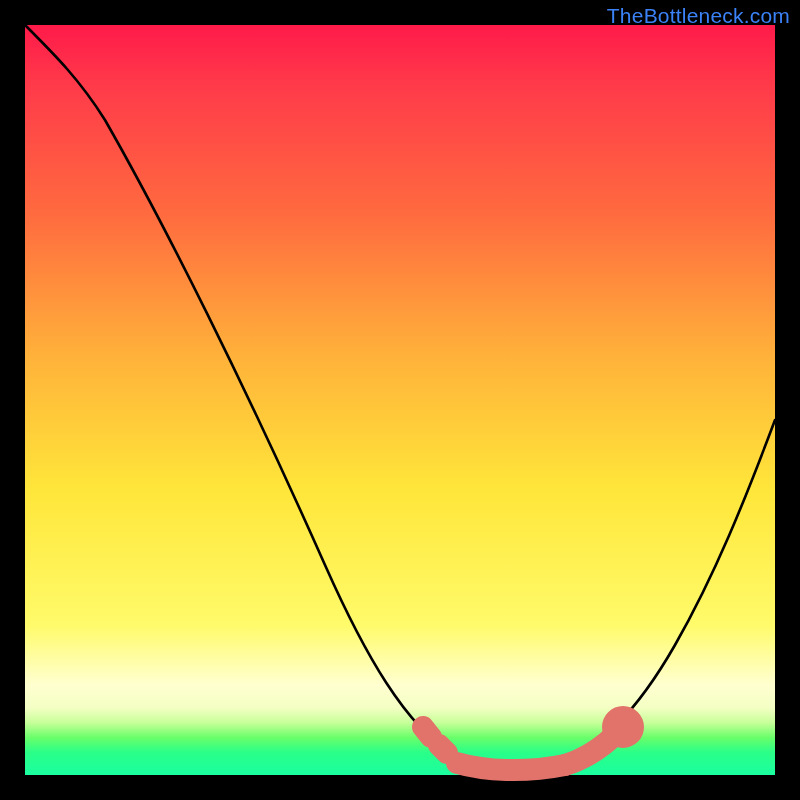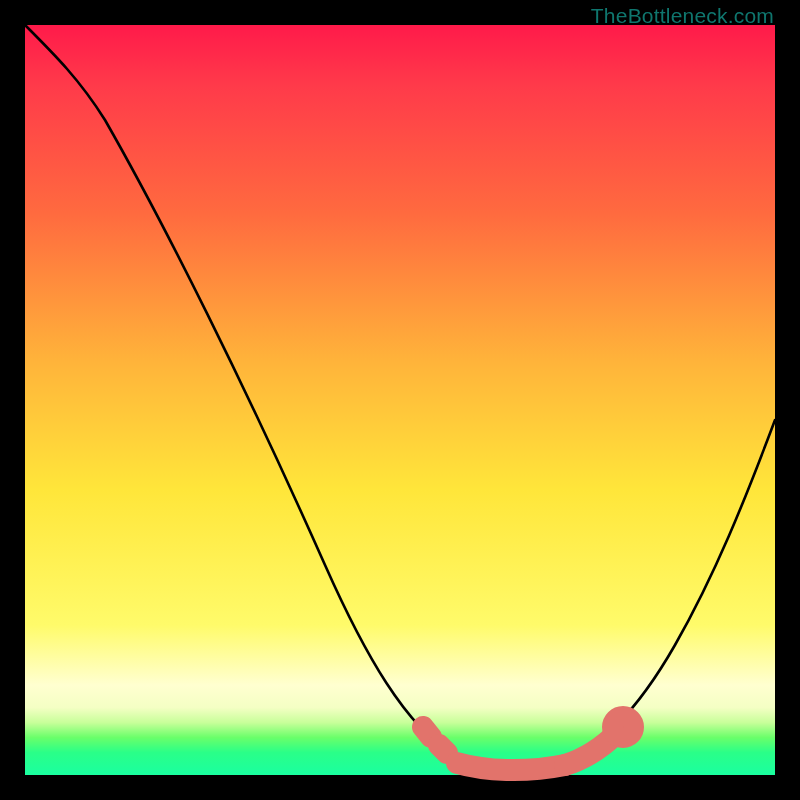--- a/index.html
+++ b/index.html
@@ -44,22 +44,22 @@
     position: absolute;
     left: 25px;
     top: 25px;
     width: 750px;
     height: 750px;
     overflow: visible;
   }
   .watermark {
     position: absolute;
     top: 4px;
-    right: 26px;
-    color: #0f766e;
+    right: 10px;
+    color: #3b82f6;
     font-size: 21px;
     font-weight: 500;
     letter-spacing: 0.2px;
     user-select: none;
   }
 </style>
 </head>
 <body>
 
 <div class="stage">

